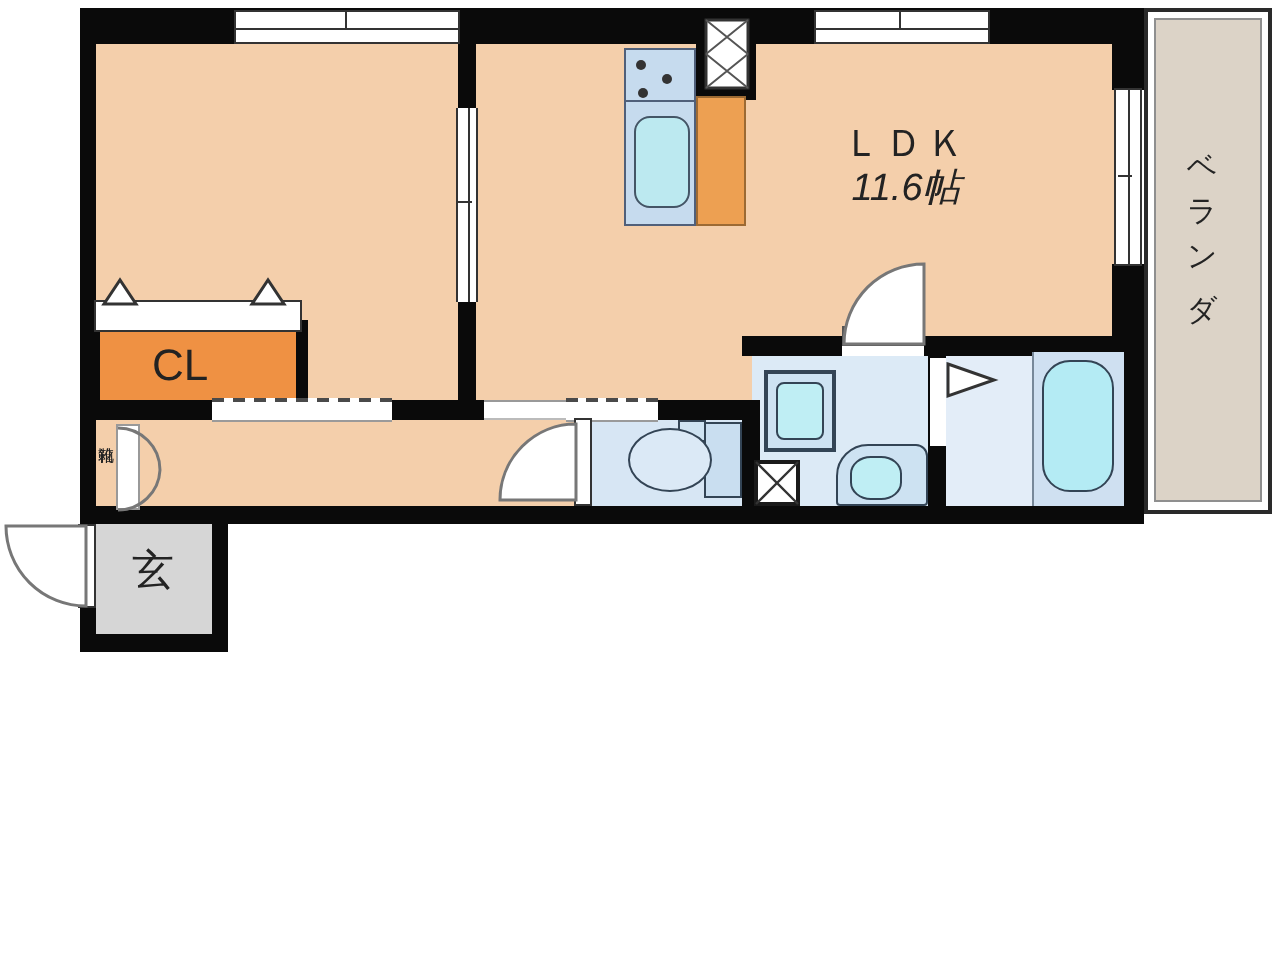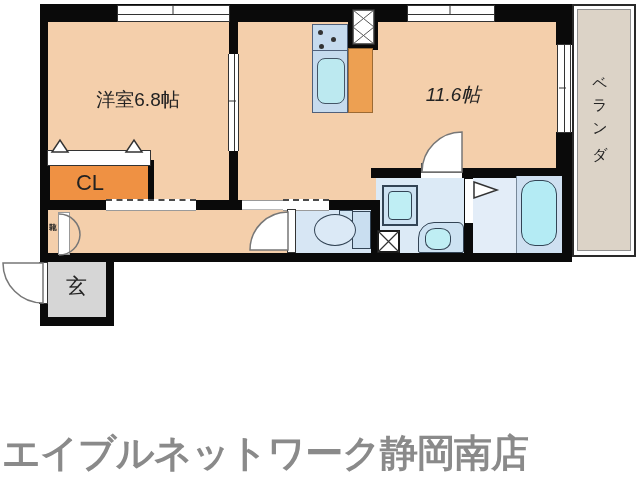--- a/index.html
+++ b/index.html
@@ -116,24 +116,22 @@
     </g>
     <g>
       <rect x="378" y="231" width="21" height="21" fill="#fff" stroke="#1a1a1a" stroke-width="2"></rect>
       <path d="M378 231 L399 252 M399 231 L378 252" stroke="#333" stroke-width="1.2" fill="none"></path>
     </g>
     <path d="M173 6 V14 M450 6 V14 M559 88 H566 M229 101 H236" stroke="#333" stroke-width="1" fill="none"></path>
   </svg>
 
   <div class="band" style="left:47px;top:150px;width:104px;height:16px;"></div>
 
-  <div class="lbl" style="left:58px;top:87px;width:160px;text-align:center;font-size:19px;">洋室6.8帖</div>
   <div class="lbl" style="left:382px;top:62px;width:142px;text-align:center;font-size:19px;line-height:22px;">
-    <br>
+    <span style="position:static;letter-spacing:2px;">ＬＤＫ</span><br>
     <span style="position:static;font-style:italic;">11.6帖</span>
   </div>
   <div class="lbl" style="left:50px;top:166px;width:80px;height:30px;line-height:33px;text-align:center;font-size:22px;color:#222;">CL</div>
   <div class="lbl" style="left:46px;top:256px;width:61px;height:63px;line-height:60px;text-align:center;font-size:21px;">玄</div>
   <div class="lbl vtext" style="left:590px;top:66px;height:140px;font-size:15px;letter-spacing:6px;">ベランダ</div>
   <div class="lbl vtext" style="left:46px;top:217px;height:38px;font-size:8px;color:#222;">靴箱</div>
 
-  <div id="footer-text" style="color:#8a8a8a;">エイブルネットワーク静岡南店</div>
 </div>
 
 </body></html>

